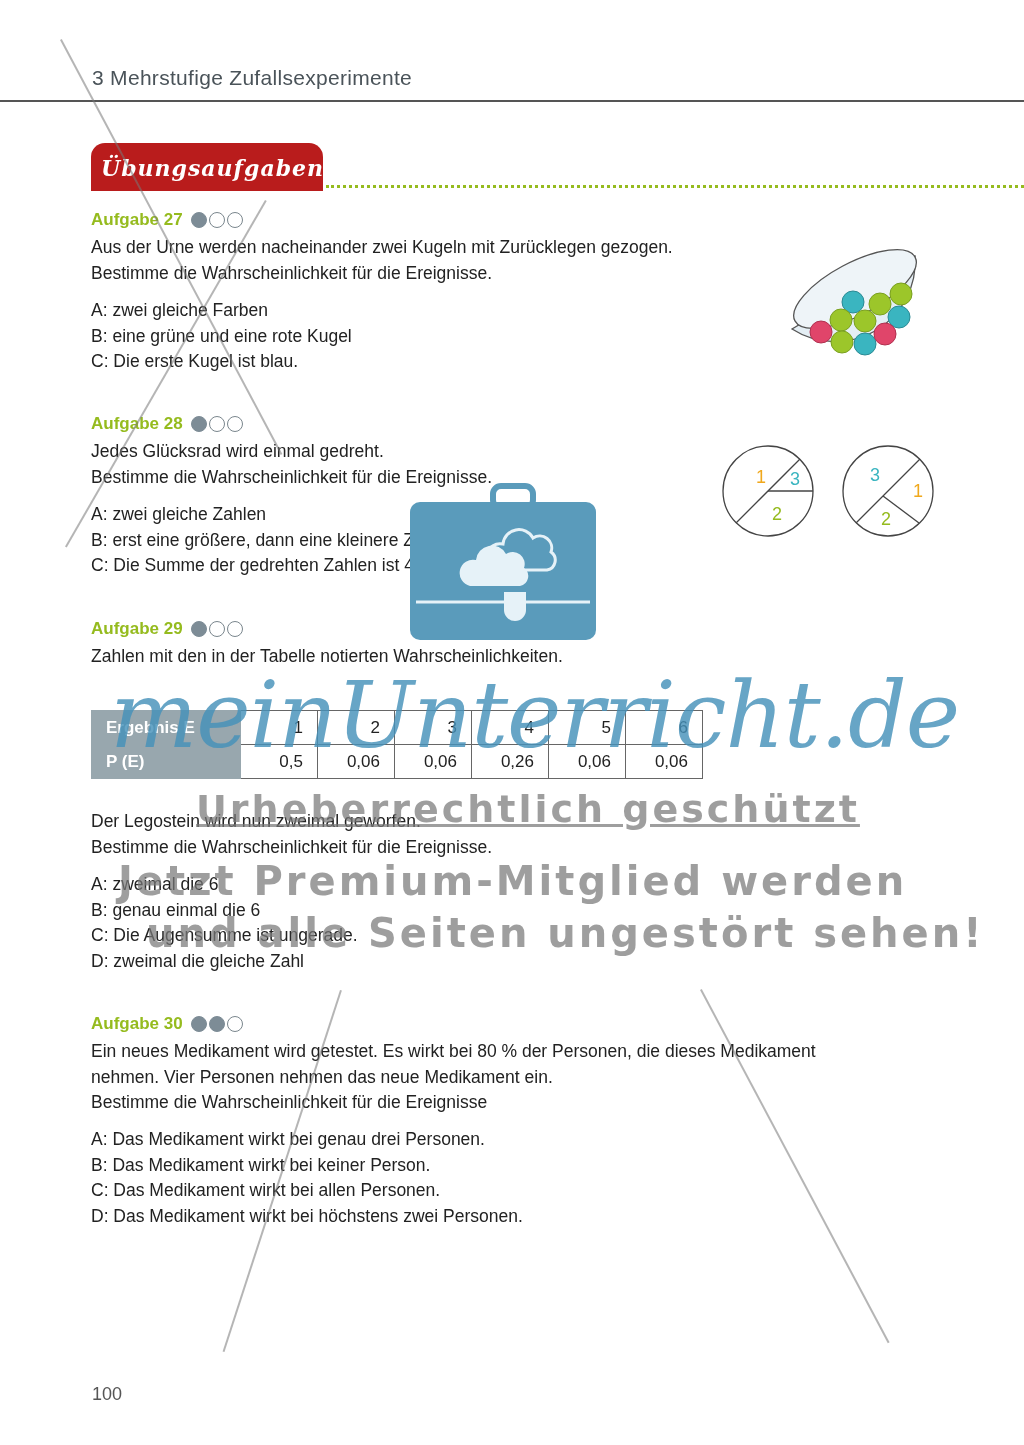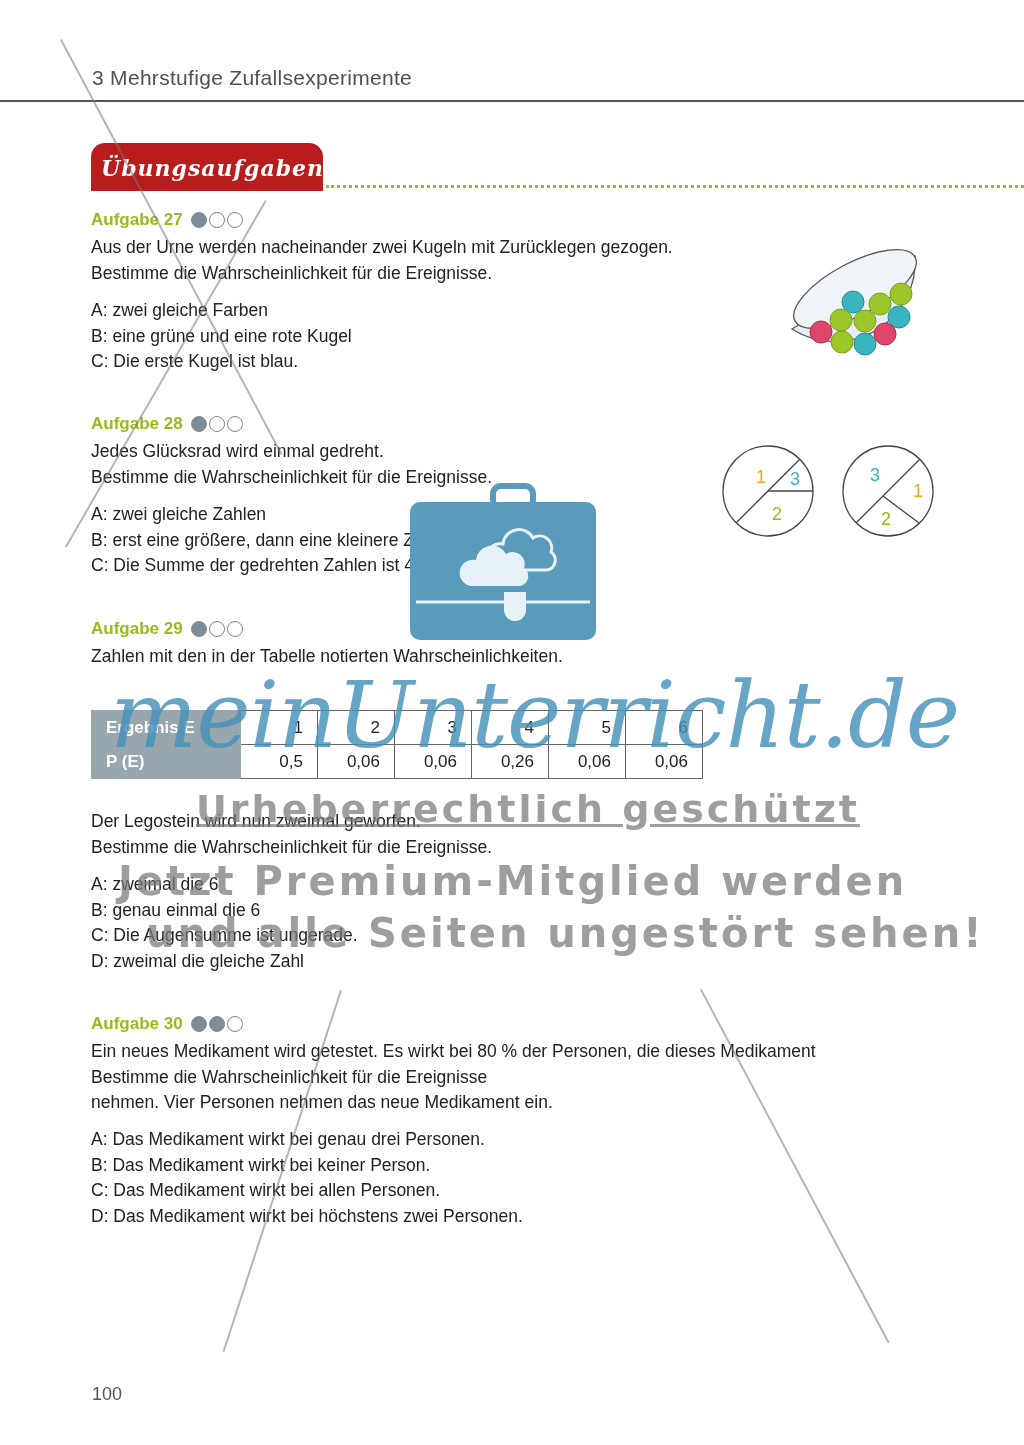--- a/index.html
+++ b/index.html
@@ -169,22 +169,22 @@
 <div class="task-title" style="top:1014px">
   <span>Aufgabe 30</span>
   <span class="diff">
     <span class="dot on"></span>
     <span class="dot on"></span>
     <span class="dot"></span>
   </span>
 </div>
 <div class="txt" style="top:1039px">
   <div>Ein neues Medikament wird getestet. Es wirkt bei 80 % der Personen, die dieses Medikament</div>
+  <div>nehmen. Vier Personen nehmen das neue Medikament ein.</div>
   <div>Bestimme die Wahrscheinlichkeit für die Ereignisse</div>
-  <div>nehmen. Vier Personen nehmen das neue Medikament ein.</div>
 </div>
 <div class="txt" style="top:1127px">
   <div>A:  Das Medikament wirkt bei genau drei Personen.</div>
   <div>B:  Das Medikament wirkt bei keiner Person.</div>
   <div>C:  Das Medikament wirkt bei allen Personen.</div>
   <div>D:  Das Medikament wirkt bei höchstens zwei Personen.</div>
 </div>
 
 <div class="page-num">100</div>
 

